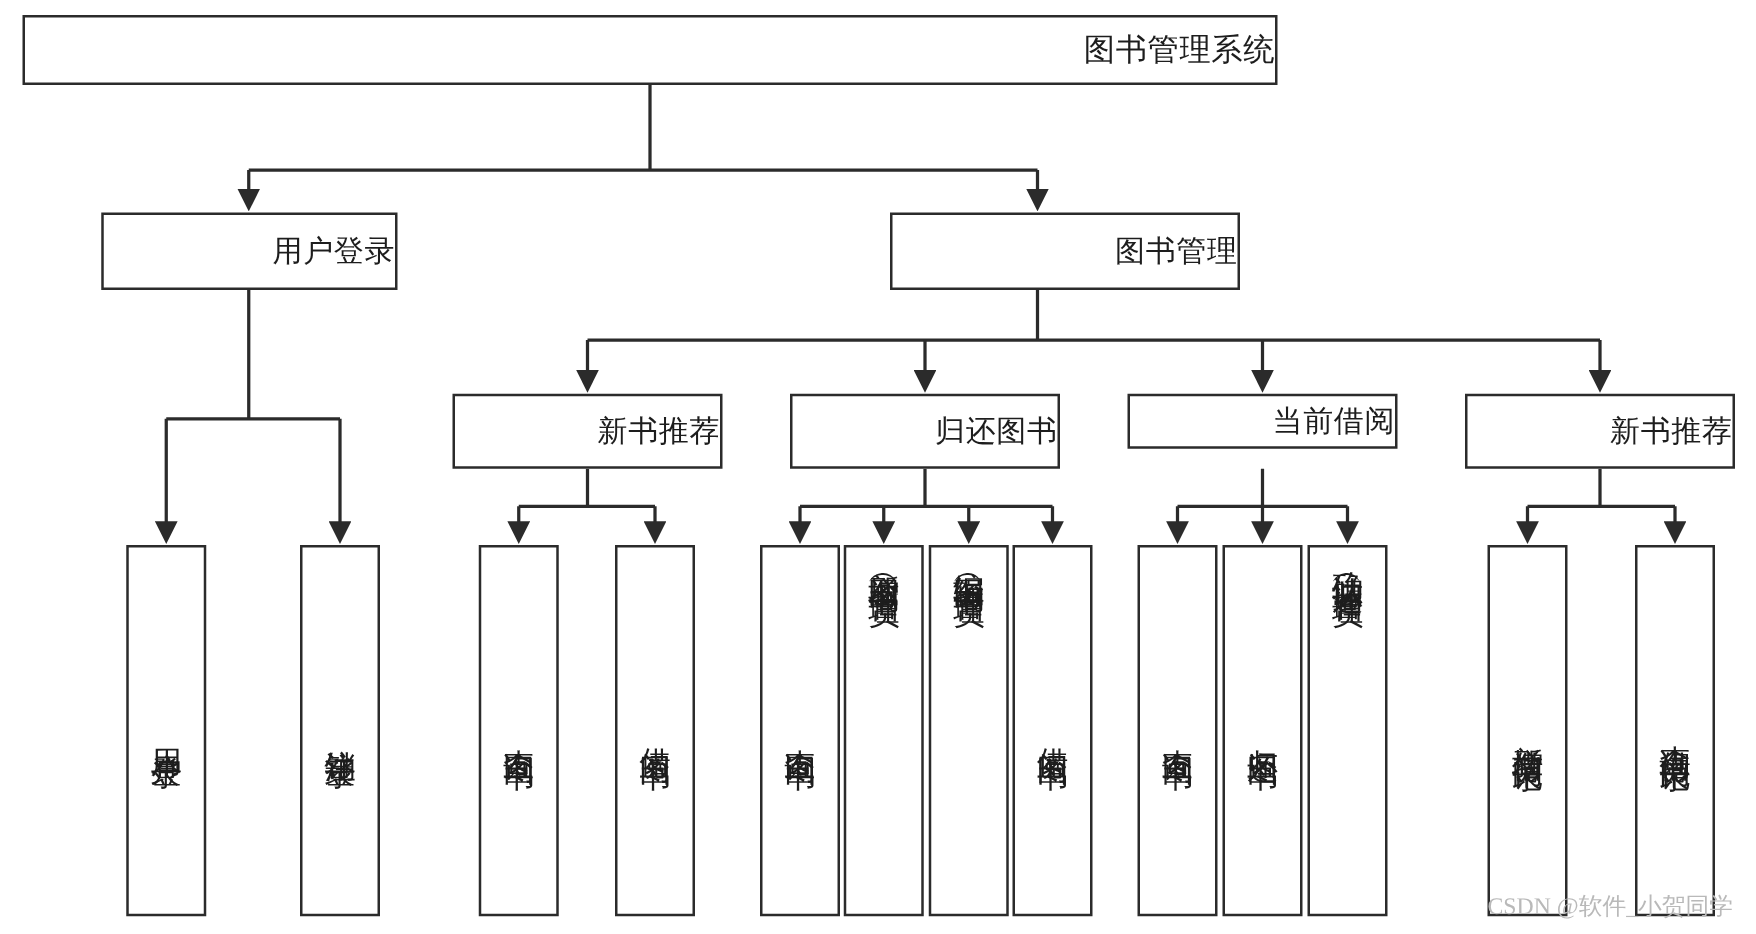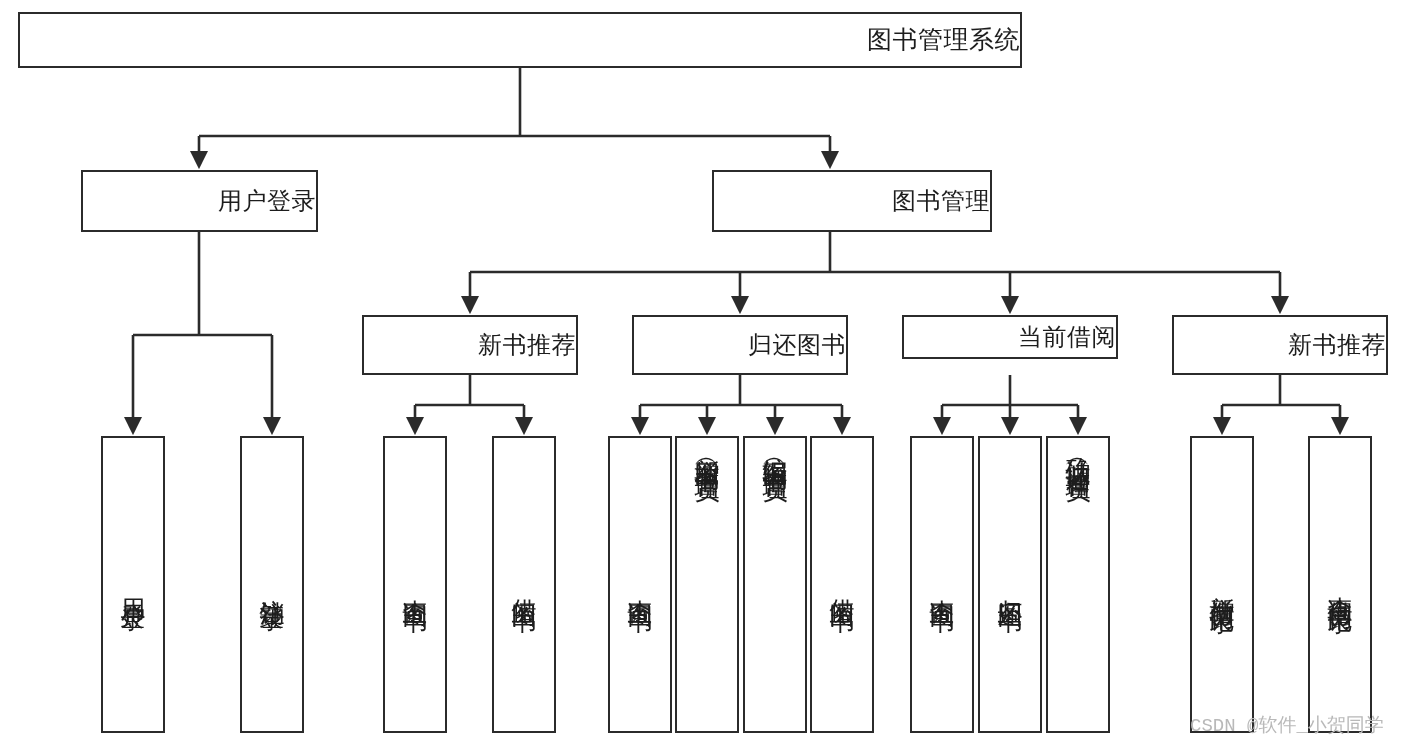--- a/index.html
+++ b/index.html
@@ -67,21 +67,21 @@
     align-items: center;
   }
   #watermark {
     position: absolute;
     left: 1190px;
     top: 712px;
     font-size: 19px;
     color: #b9b9b9;
     white-space: nowrap;
     z-index: 3;
-    font-family: Liberation Mono, monospace;
+    font-family: Liberation Serif, serif;
   }
 </style>
 </head>
 <body>
 
 <div id="canvas">
 
   <svg id="wires" viewBox="0 0 1405 747" xmlns="http://www.w3.org/2000/svg">
     <defs>
       <marker id="arrow" viewBox="0 0 12 12" refX="6" refY="6" markerWidth="7" markerHeight="7" orient="auto-start-reverse">

